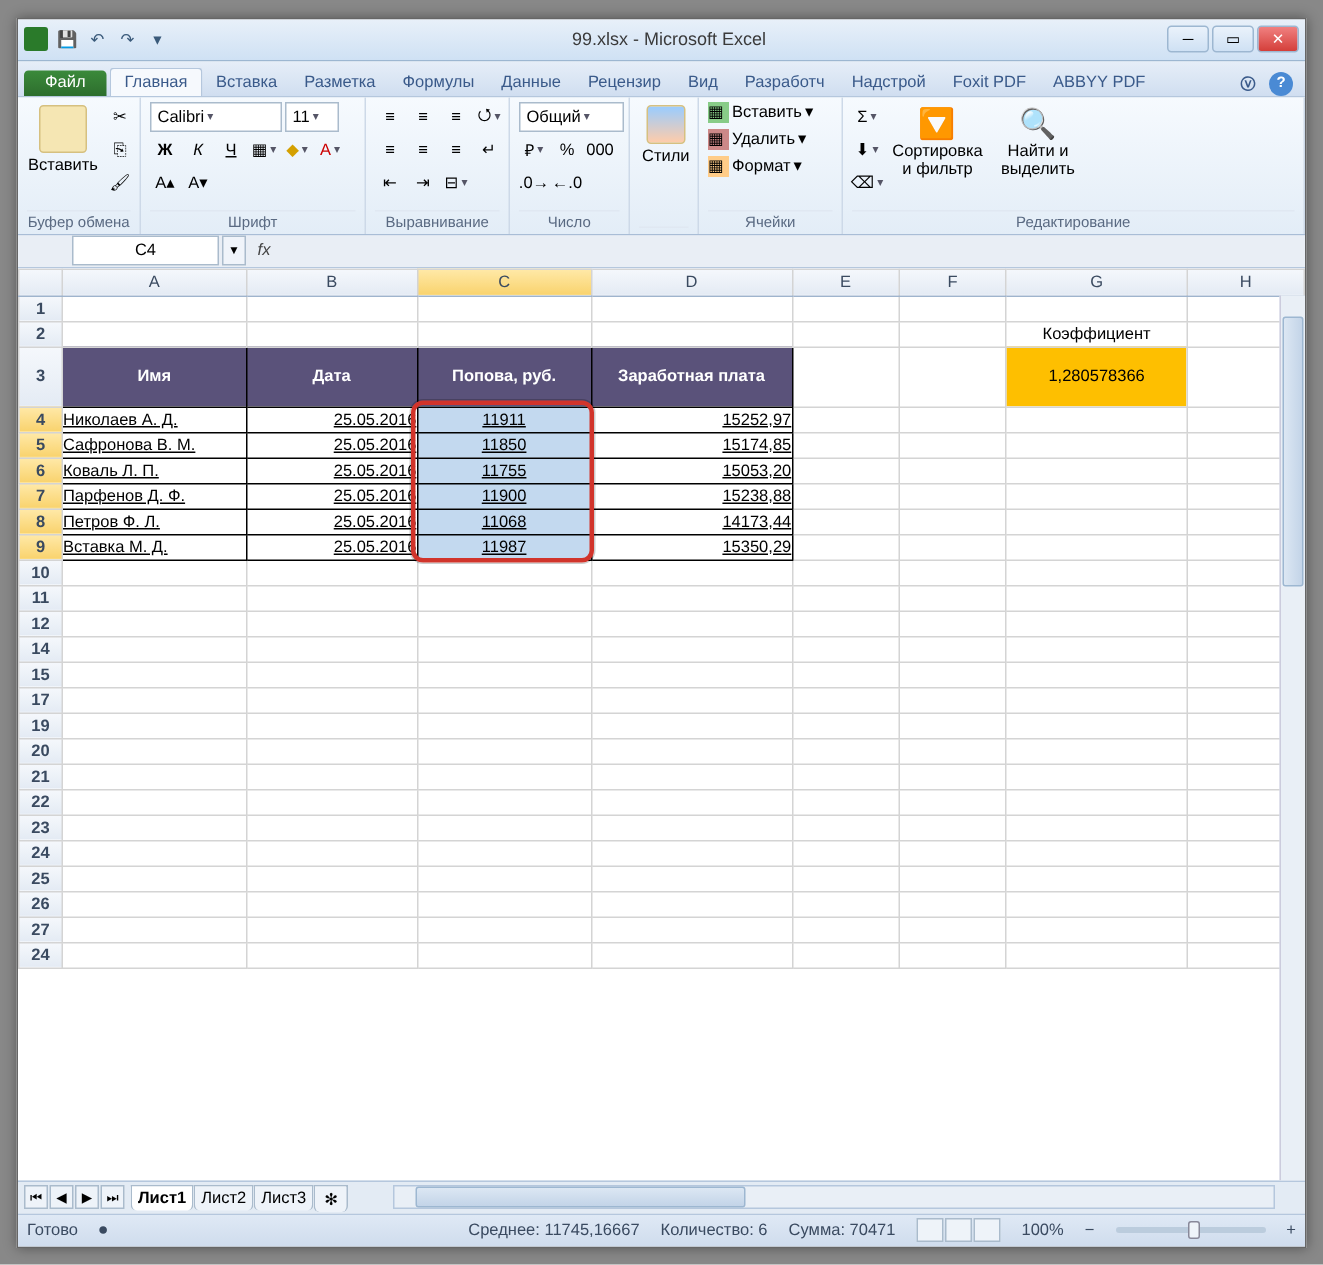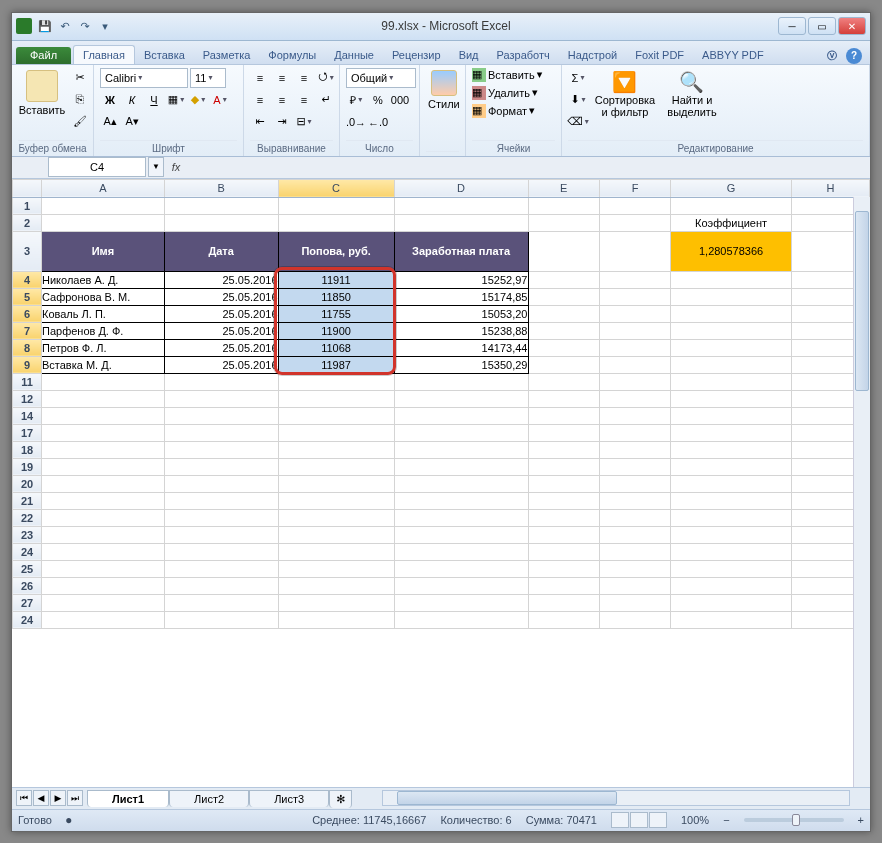--- a/index.html
+++ b/index.html
@@ -46,34 +46,34 @@
   .grid table { border-collapse: collapse; width: 100%; }
   .grid th, .grid td { border: 1px solid #d4d4d4; font-size: 11px; padding: 0; }
   .colhdr th { background: linear-gradient(#f5f8fc,#e4ebf4); height: 18px; color: #3a4a60; font-weight: normal; text-align: center; border-bottom: 1px solid #9fb4cd; }
   .colhdr th.sel { background: linear-gradient(#ffe9a8,#f9d36e); }
   .rowhdr { background: linear-gradient(#f5f8fc,#e4ebf4); width: 26px; text-align: center; color: #3a4a60; border-right: 1px solid #9fb4cd; }
   .rowhdr.sel { background: linear-gradient(#ffe9a8,#f9d36e); }
   .cell { height: 17px; padding: 0 3px; background: #fff; }
   .corner { width: 26px; background: #e4ebf4; }
 
   .tbl-header { background: #5a527a; color: #fff; font-weight: bold; text-align: center; border: 1px solid #000 !important; }
-  .tbl-cell { border: 1px solid #000 !important; background: #fff; padding: 0 4px; }
+  .tbl-cell { border: 1px solid #000 !important; background: #fff; padding: 0 4px; text-decoration: underline; }
   .tbl-cell.l { text-align: left; }
   .tbl-cell.r { text-align: right; }
   .tbl-cell.c { text-align: center; }
   .highlighted { background: #c3d9ef !important; }
   .coef-label { text-align: center; }
   .coef-val { background: #febf00; text-align: center; }
 
   .sel-outline { position: absolute; border: 3px solid #d1342b; border-radius: 8px; pointer-events: none; box-shadow: 0 0 0 1px rgba(0,0,0,0.2); }
 
   .tabs-bottom { height: 22px; background: #e3ebf4; border-top: 1px solid #b5c7dd; display: flex; align-items: center; font-size: 11px; }
   .tab-nav { display: flex; gap: 1px; padding: 0 4px; }
   .tab-nav span { width: 16px; height: 16px; background: #eef3f9; border: 1px solid #abc; text-align: center; line-height: 14px; font-size: 9px; cursor: pointer; }
-  .sheet-tab { padding: 2px 24px; background: #eef3f9; border: 1px solid #abc; border-bottom: none; border-radius: 0 0 4px 4px; cursor: pointer; margin-top: 1px; }
+  .sheet-tab { padding: 2px 4px; background: #eef3f9; border: 1px solid #abc; border-bottom: none; border-radius: 0 0 4px 4px; cursor: pointer; margin-top: 1px; }
   .sheet-tab.active { background: #fff; font-weight: bold; }
   .hscroll { flex: 1; margin: 0 20px 0 30px; height: 16px; background: #e9eff6; border: 1px solid #b5c7dd; position: relative; }
   .hscroll .thumb { position: absolute; left: 14px; width: 220px; top: 0; bottom: 0; background: linear-gradient(#dce7f3,#c3d4e8); border: 1px solid #9db7d1; border-radius: 2px; }
 
   .statusbar { height: 22px; background: linear-gradient(#dfe9f5,#cfdced); border-top: 1px solid #b5c7dd; display: flex; align-items: center; font-size: 11px; color: #3a4a60; padding: 0 6px; gap: 14px; }
   .statusbar .spacer { flex: 1; }
   .view-btns { display: flex; gap: 1px; }
   .view-btns span { width: 18px; height: 16px; background: #eef3f9; border: 1px solid #abc; cursor: pointer; }
   .zoom-slider { width: 100px; height: 4px; background: #bcd; position: relative; border-radius: 2px; }
   .zoom-slider .zh { position: absolute; left: 48px; top: -4px; width: 8px; height: 12px; background: #eef3f9; border: 1px solid #889; border-radius: 2px; }
@@ -351,20 +351,31 @@
               <td class="cell tbl-cell l" style="">Вставка М. Д.</td>
               <td class="cell tbl-cell r" style="">25.05.2016</td>
               <td class="cell tbl-cell c highlighted" style="">11987</td>
               <td class="cell tbl-cell r" style="">15350,29</td>
               <td class="cell" style=""></td>
               <td class="cell" style=""></td>
               <td class="cell" style=""></td>
               <td class="cell" style=""></td>
             </tr>
             <tr>
+              <th class="rowhdr ">10</th>
+              <td class="cell" style=""></td>
+              <td class="cell" style=""></td>
+              <td class="cell" style=""></td>
+              <td class="cell" style=""></td>
+              <td class="cell" style=""></td>
+              <td class="cell" style=""></td>
+              <td class="cell" style=""></td>
+              <td class="cell" style=""></td>
+            </tr>
+            <tr>
               <th class="rowhdr ">11</th>
               <td class="cell" style=""></td>
               <td class="cell" style=""></td>
               <td class="cell" style=""></td>
               <td class="cell" style=""></td>
               <td class="cell" style=""></td>
               <td class="cell" style=""></td>
               <td class="cell" style=""></td>
               <td class="cell" style=""></td>
             </tr>
@@ -384,32 +395,32 @@
               <td class="cell" style=""></td>
               <td class="cell" style=""></td>
               <td class="cell" style=""></td>
               <td class="cell" style=""></td>
               <td class="cell" style=""></td>
               <td class="cell" style=""></td>
               <td class="cell" style=""></td>
               <td class="cell" style=""></td>
             </tr>
             <tr>
+              <th class="rowhdr ">15</th>
+              <td class="cell" style=""></td>
+              <td class="cell" style=""></td>
+              <td class="cell" style=""></td>
+              <td class="cell" style=""></td>
+              <td class="cell" style=""></td>
+              <td class="cell" style=""></td>
+              <td class="cell" style=""></td>
+              <td class="cell" style=""></td>
+            </tr>
+            <tr>
               <th class="rowhdr ">17</th>
-              <td class="cell" style=""></td>
-              <td class="cell" style=""></td>
-              <td class="cell" style=""></td>
-              <td class="cell" style=""></td>
-              <td class="cell" style=""></td>
-              <td class="cell" style=""></td>
-              <td class="cell" style=""></td>
-              <td class="cell" style=""></td>
-            </tr>
-            <tr>
-              <th class="rowhdr ">18</th>
               <td class="cell" style=""></td>
               <td class="cell" style=""></td>
               <td class="cell" style=""></td>
               <td class="cell" style=""></td>
               <td class="cell" style=""></td>
               <td class="cell" style=""></td>
               <td class="cell" style=""></td>
               <td class="cell" style=""></td>
             </tr>
             <tr>

